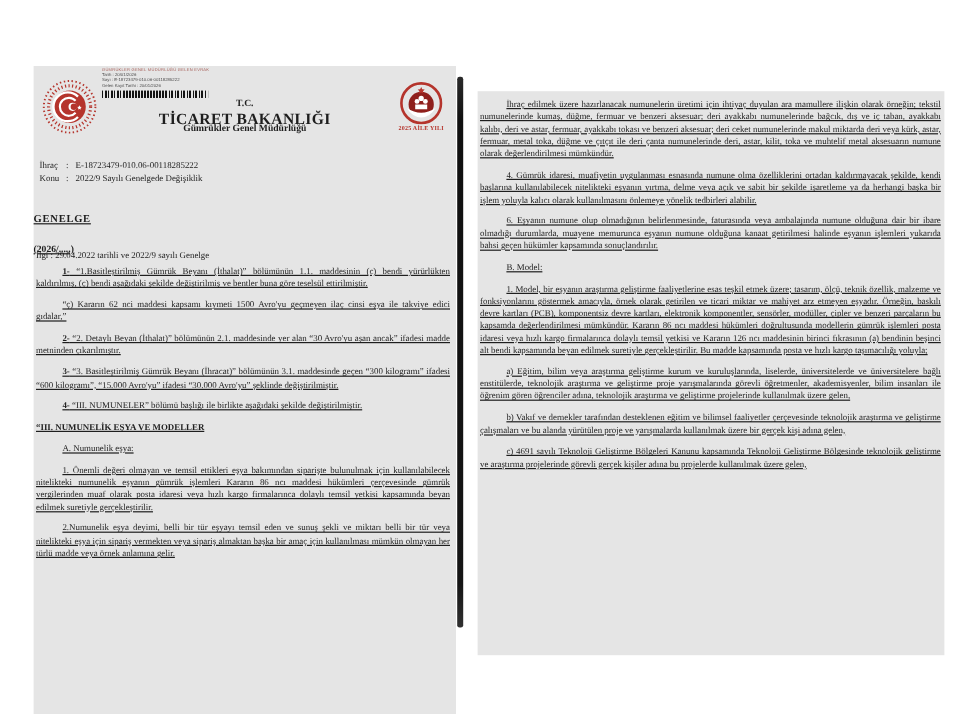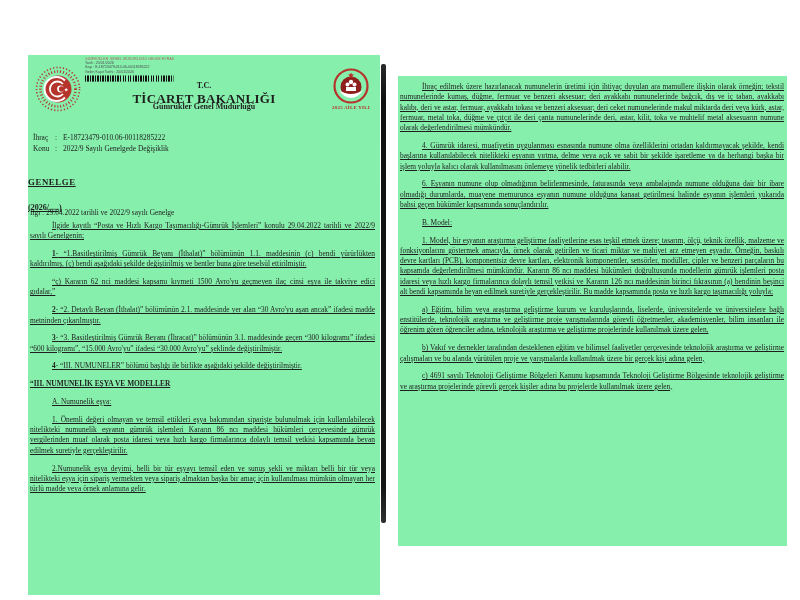--- a/index.html
+++ b/index.html
@@ -1,20 +1,20 @@
 <!DOCTYPE html>
 <html><head>
 <meta charset="utf-8">
 <style>
   html,body{margin:0;padding:0;background:#fff;}
   #canvas{position:relative;width:800px;height:600px;background:#ffffff;overflow:hidden;
           font-family:"Liberation Serif","DejaVu Serif",serif;color:#1e1e1e;}
 
   
-  .page{position:absolute;background:#86efac;}
+  .page{position:absolute;background:#e5e5e5;}
   #page-left{left:28px;top:55px;width:352px;height:540px;}
   #page-right{left:398px;top:76px;width:389px;height:470px;}
 
   
   #page-edge-bar{position:absolute;left:381px;top:64px;width:5px;height:459px;
                  background:linear-gradient(180deg,#2a2a2a 0%,#101010 8%,#151515 92%,#303030 100%);
                  border-radius:2px;}
 
   
   .lh{position:absolute;left:0;right:0;text-align:center;font-weight:bold;line-height:1.25;}
@@ -121,21 +121,20 @@
     </div>
 
     <div id="title-block">
       <div id="doc-title">GENELGE</div>
       <div id="doc-number">(2026/.....)</div>
     </div>
 
     <div id="ilgi-line">İlgi : 29.04.2022 tarihli ve 2022/9 sayılı Genelge</div>
 
     <div id="flow-left" class="flow">
-      <p class="para"><span>İlgide kayıtlı “Posta ve Hızlı Kargo Taşımacılığı-Gümrük İşlemleri” konulu 29.04.2022 tarihli ve 2022/9 sayılı Genelgenin;</span></p>
       <p class="para"><span class="lead">1-</span><span> “1.Basitleştirilmiş Gümrük Beyanı (İthalat)” bölümünün 1.1. maddesinin (c) bendi yürürlükten kaldırılmış, (ç) bendi aşağıdaki şekilde değiştirilmiş ve bentler buna göre teselsül ettirilmiştir.</span></p>
       <p class="para"><span>“ç) Kararın 62 nci maddesi kapsamı kıymeti 1500 Avro'yu geçmeyen ilaç cinsi eşya ile takviye edici gıdalar,”</span></p>
       <p class="para"><span class="lead">2-</span><span> “2. Detaylı Beyan (İthalat)” bölümünün 2.1. maddesinde yer alan “30 Avro'yu aşan ancak” ifadesi madde metninden çıkarılmıştır.</span></p>
       <p class="para"><span class="lead">3-</span><span> “3. Basitleştirilmiş Gümrük Beyanı (İhracat)” bölümünün 3.1. maddesinde geçen “300 kilogramı” ifadesi “600 kilogramı”, “15.000 Avro'yu” ifadesi “30.000 Avro'yu” şeklinde değiştirilmiştir.</span></p>
       <p class="para"><span class="lead">4-</span><span> “III. NUMUNELER” bölümü başlığı ile birlikte aşağıdaki şekilde değiştirilmiştir.</span></p>
       <p class="para noindent bold"><span>“III. NUMUNELİK EŞYA VE MODELLER</span></p>
       <p class="para"><span>A. Numunelik eşya:</span></p>
       <p class="para"><span>1. Önemli değeri olmayan ve temsil ettikleri eşya bakımından siparişte bulunulmak için kullanılabilecek nitelikteki numunelik eşyanın gümrük işlemleri Kararın 86 ncı maddesi hükümleri çerçevesinde gümrük vergilerinden muaf olarak posta idaresi veya hızlı kargo firmalarınca dolaylı temsil yetkisi kapsamında beyan edilmek suretiyle gerçekleştirilir.</span></p>
       <p class="para"><span>2.Numunelik eşya deyimi, belli bir tür eşyayı temsil eden ve sunuş şekli ve miktarı belli bir tür veya nitelikteki eşya için sipariş vermekten veya sipariş almaktan başka bir amaç için kullanılması mümkün olmayan her türlü madde veya örnek anlamına gelir.</span></p>
     </div>

